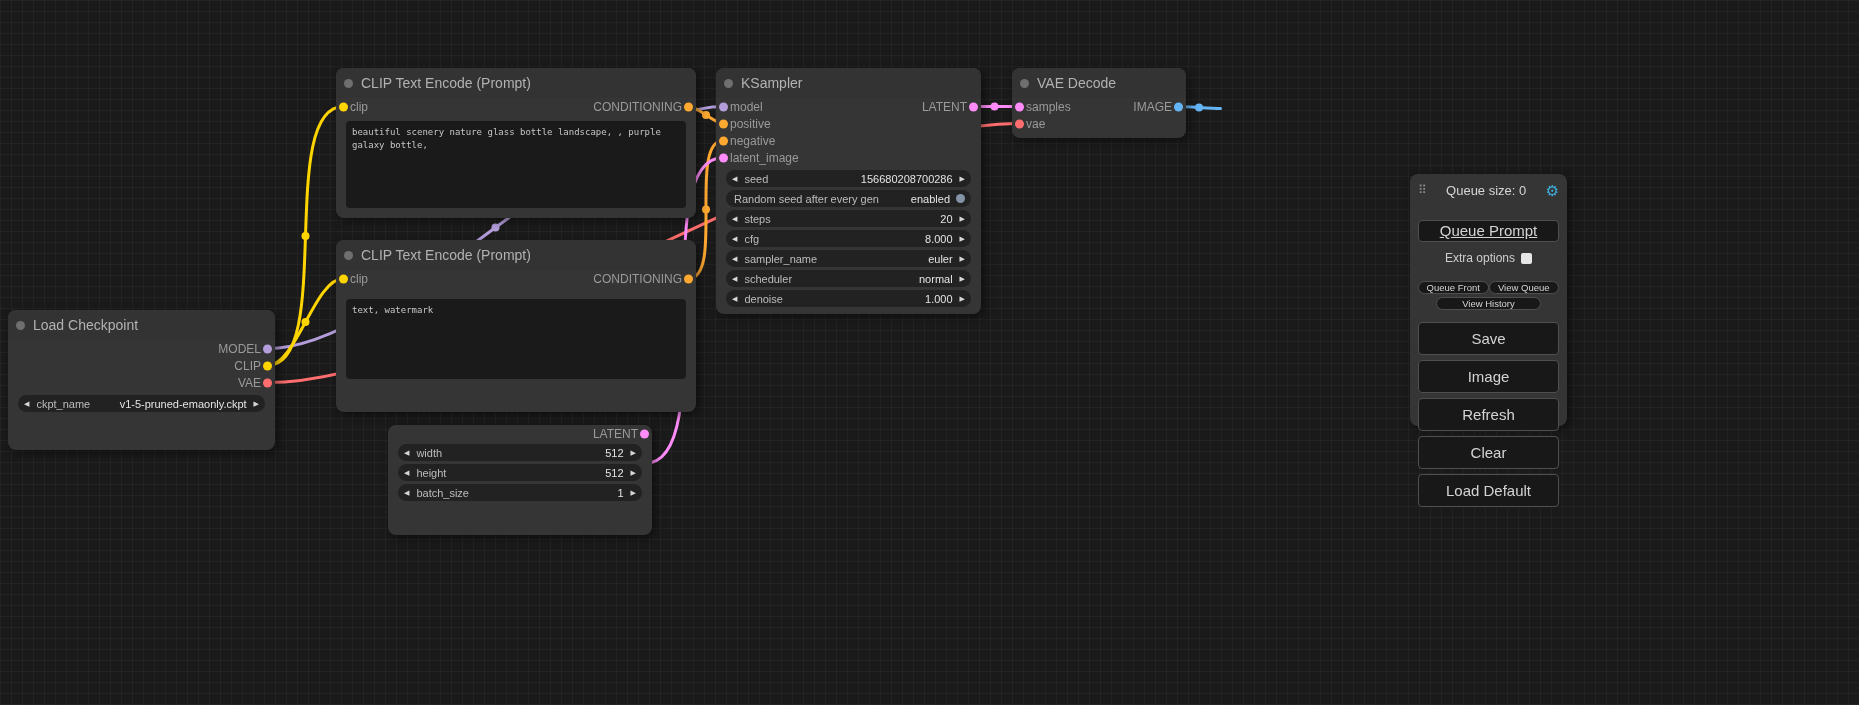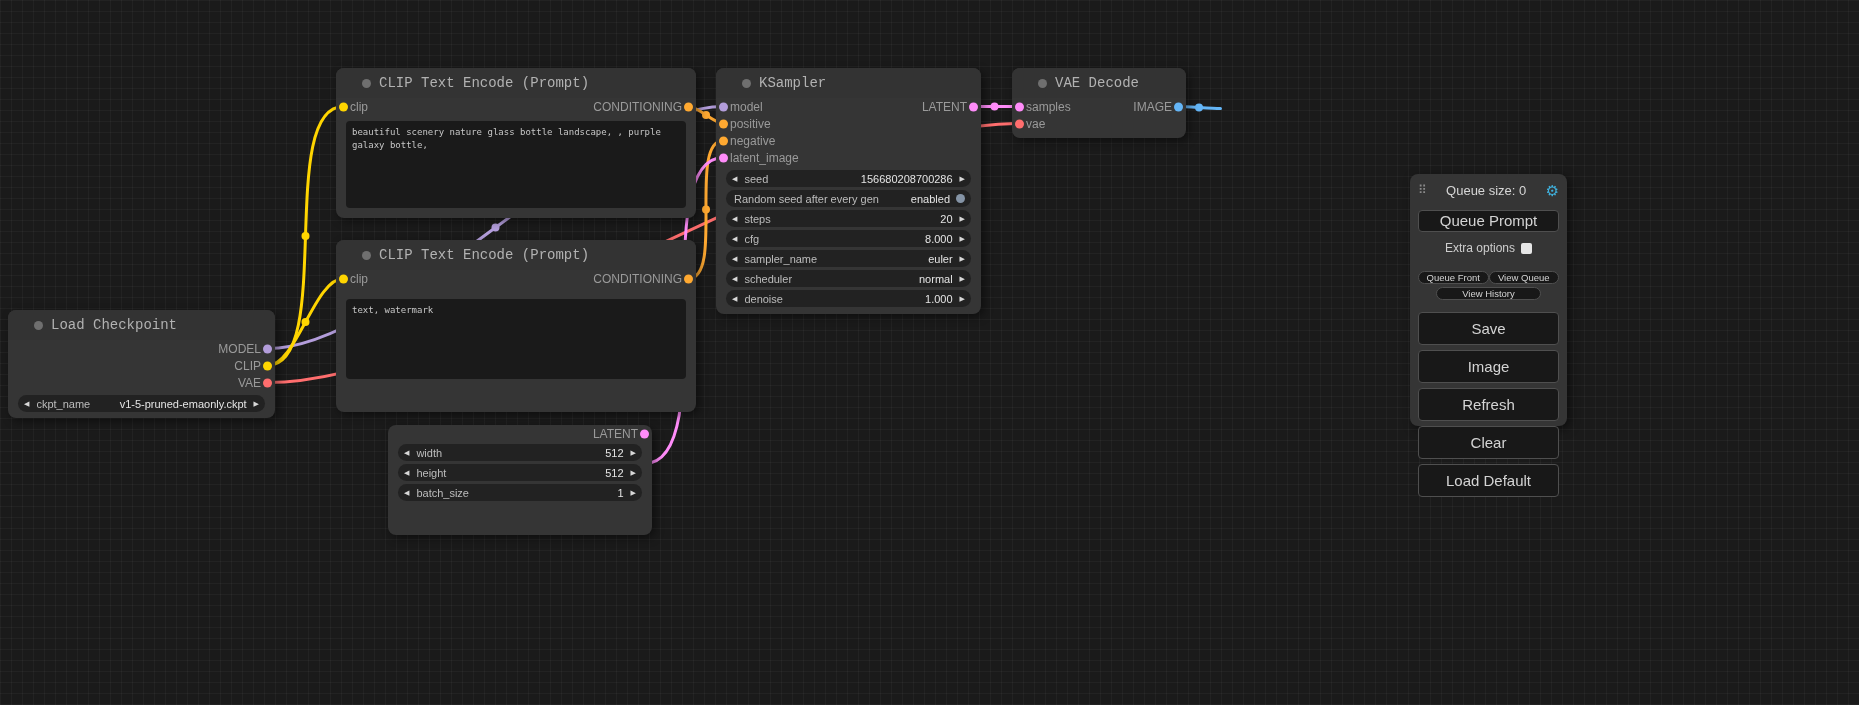--- a/index.html
+++ b/index.html
@@ -16,22 +16,22 @@
   }
 
   #links { position:absolute; inset:0; z-index:1; }
   .link { fill:none; stroke-width:3; stroke-linecap:round; }
 
   .node {
     position:absolute; z-index:2; background:#353535; border-radius:8px;
     box-shadow:3px 3px 10px rgba(0,0,0,0.45);
   }
   .node-title {
-    height:30px; display:flex; align-items:center; gap:8px; padding:0 26px;
-    background:#333333; border-radius:8px 8px 0 0;font-family:Liberation Mono, monospace;
+    height:30px; display:flex; align-items:center; gap:8px; padding:0 8px;
+    background:#333333; border-radius:8px 8px 0 0;
   }
   .tdot { width:9px; height:9px; border-radius:50%; background:#6f6f6f; flex:0 0 auto; }
   .ttext { color:#b2b2b2; font-size:14px; white-space:nowrap; }
 
   .io-row {
     position:relative; height:17px; display:flex; align-items:center;
     padding:0 14px; font-size:12px; color:#9a9a9a;
   }
   .io-row.out { justify-content:flex-end; }
   .grow { flex:1; }
@@ -100,21 +100,21 @@
     <circle cx="305.5" cy="236" r="4" fill="#FFD500"></circle>
     <circle cx="305.5" cy="322" r="4" fill="#FFD500"></circle>
     <circle cx="641.5" cy="253" r="4" fill="#FF6E6E"></circle>
     <circle cx="706" cy="115" r="4" fill="#FFA931"></circle>
     <circle cx="706" cy="209.5" r="4" fill="#FFA931"></circle>
     <circle cx="684" cy="310.5" r="4" fill="#FF8CF9"></circle>
     <circle cx="994.5" cy="106.5" r="4" fill="#FF8CF9"></circle>
     <circle cx="1199" cy="107.5" r="4" fill="#64B5F6"></circle>
   </svg>
 
-  <div class="node" style="left:8px; top:310px; width:267px; height:108px;">
+  <div class="node" style="left:8px; top:310px; width:267px; height:140px;">
     <div class="node-title">
       <span class="tdot"></span>
       <span class="ttext">Load Checkpoint</span>
     </div>
     <div class="io-row out">
       <span>MODEL</span>
       <span class="slot out" style="background-color: rgb(179, 157, 219);"></span>
     </div>
     <div class="io-row out">
       <span>CLIP</span>
@@ -274,21 +274,21 @@
   </div>
 
 
   <div id="queue-panel">
     <div class="qp-header">
       <span class="qp-drag">⠿</span>
       <span class="qp-title">Queue size: 0</span>
       <span class="qp-gear" style="color: rgb(63, 176, 220);">⚙</span>
     </div>
 
-    <button class="qbtn big" style="margin-top:10px;">Queue Prompt</button>
+    <button class="qbtn big" style="margin-top:20px;text-decoration:underline;">Queue Prompt</button>
 
     <div class="qp-extra">
       <span>Extra options</span>
       <span class="qp-check"></span>
     </div>
 
     <div class="qp-row">
       <button class="qbtn small">Queue Front</button>
       <button class="qbtn small">View Queue</button>
     </div>

